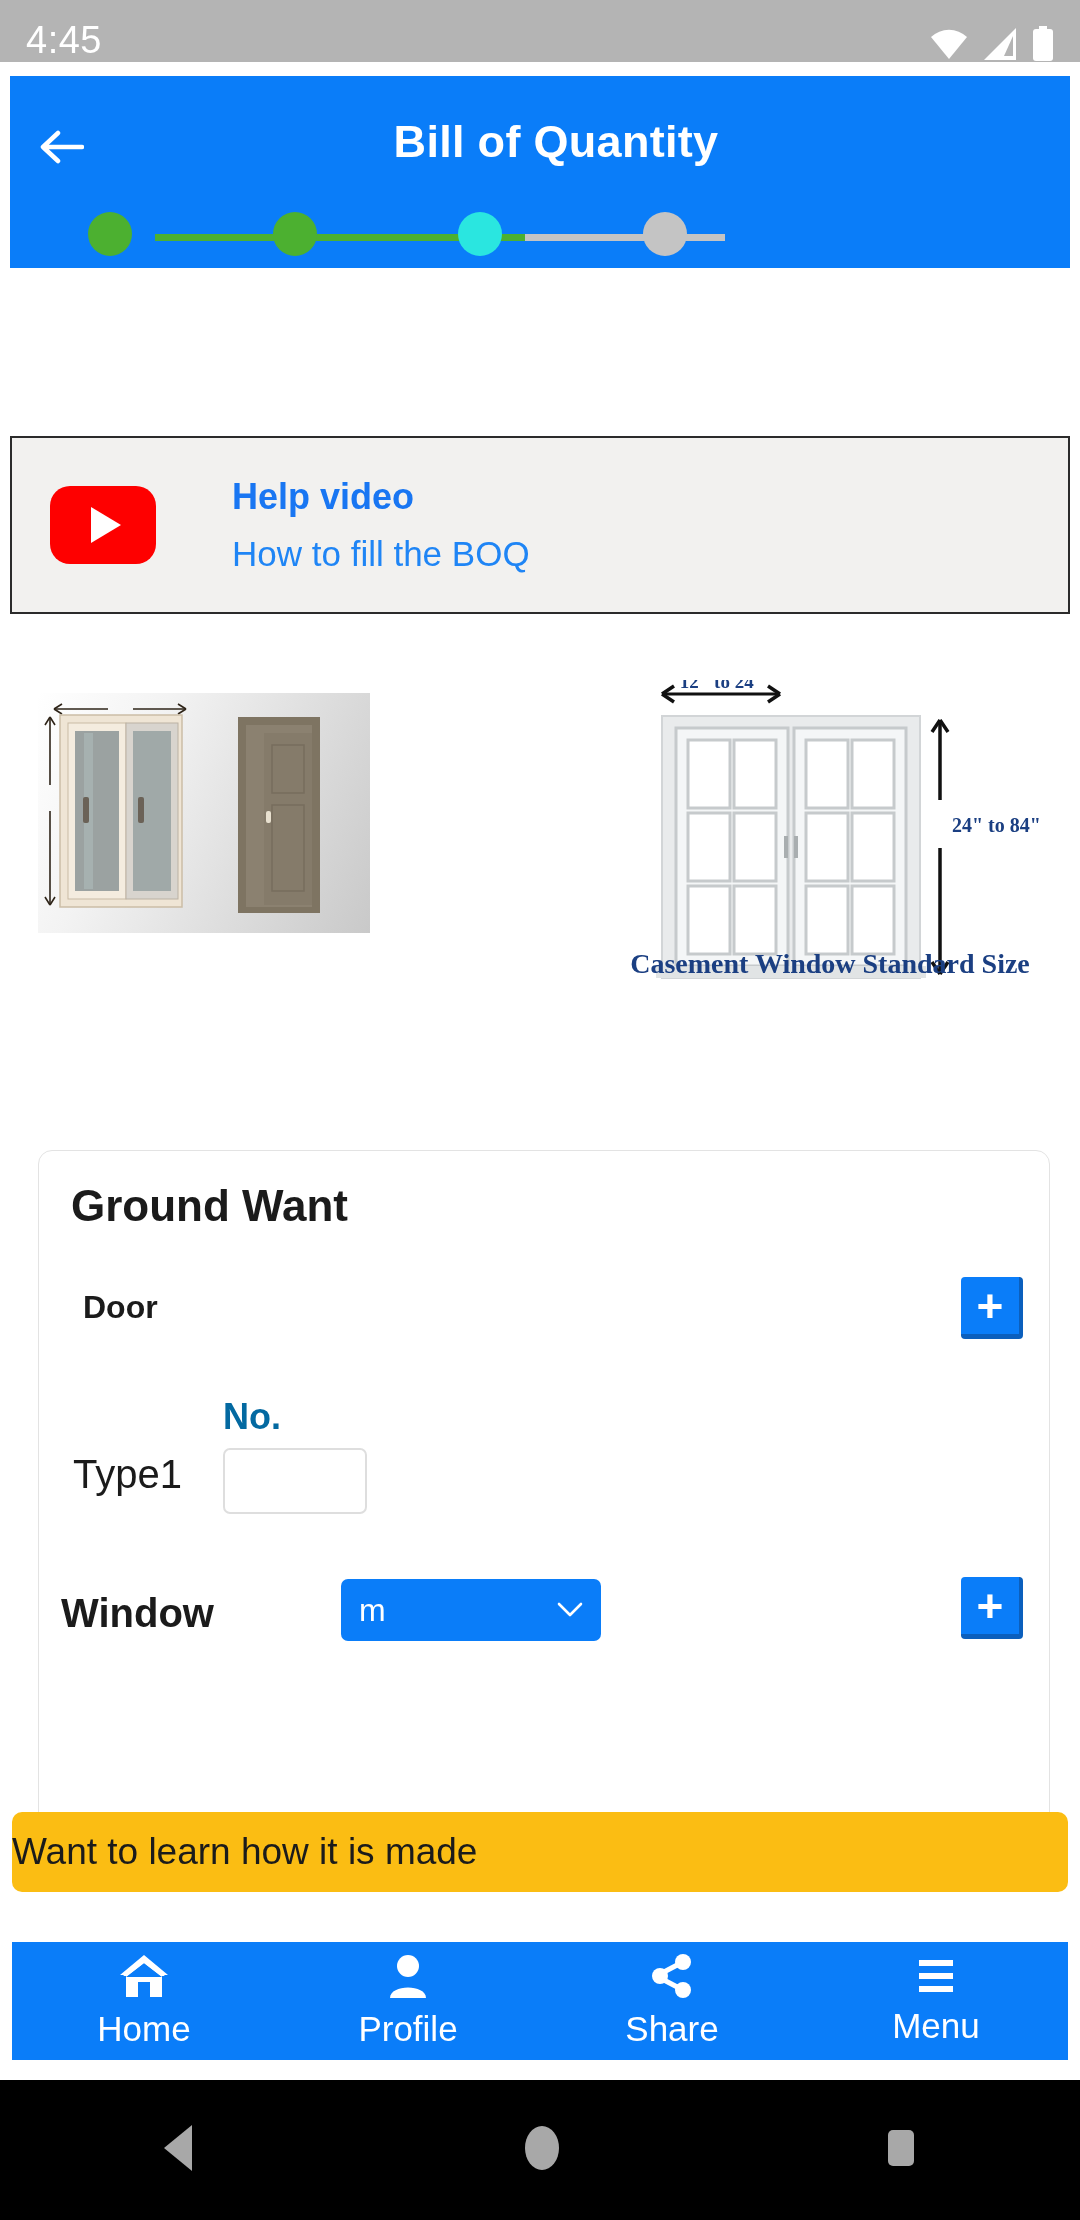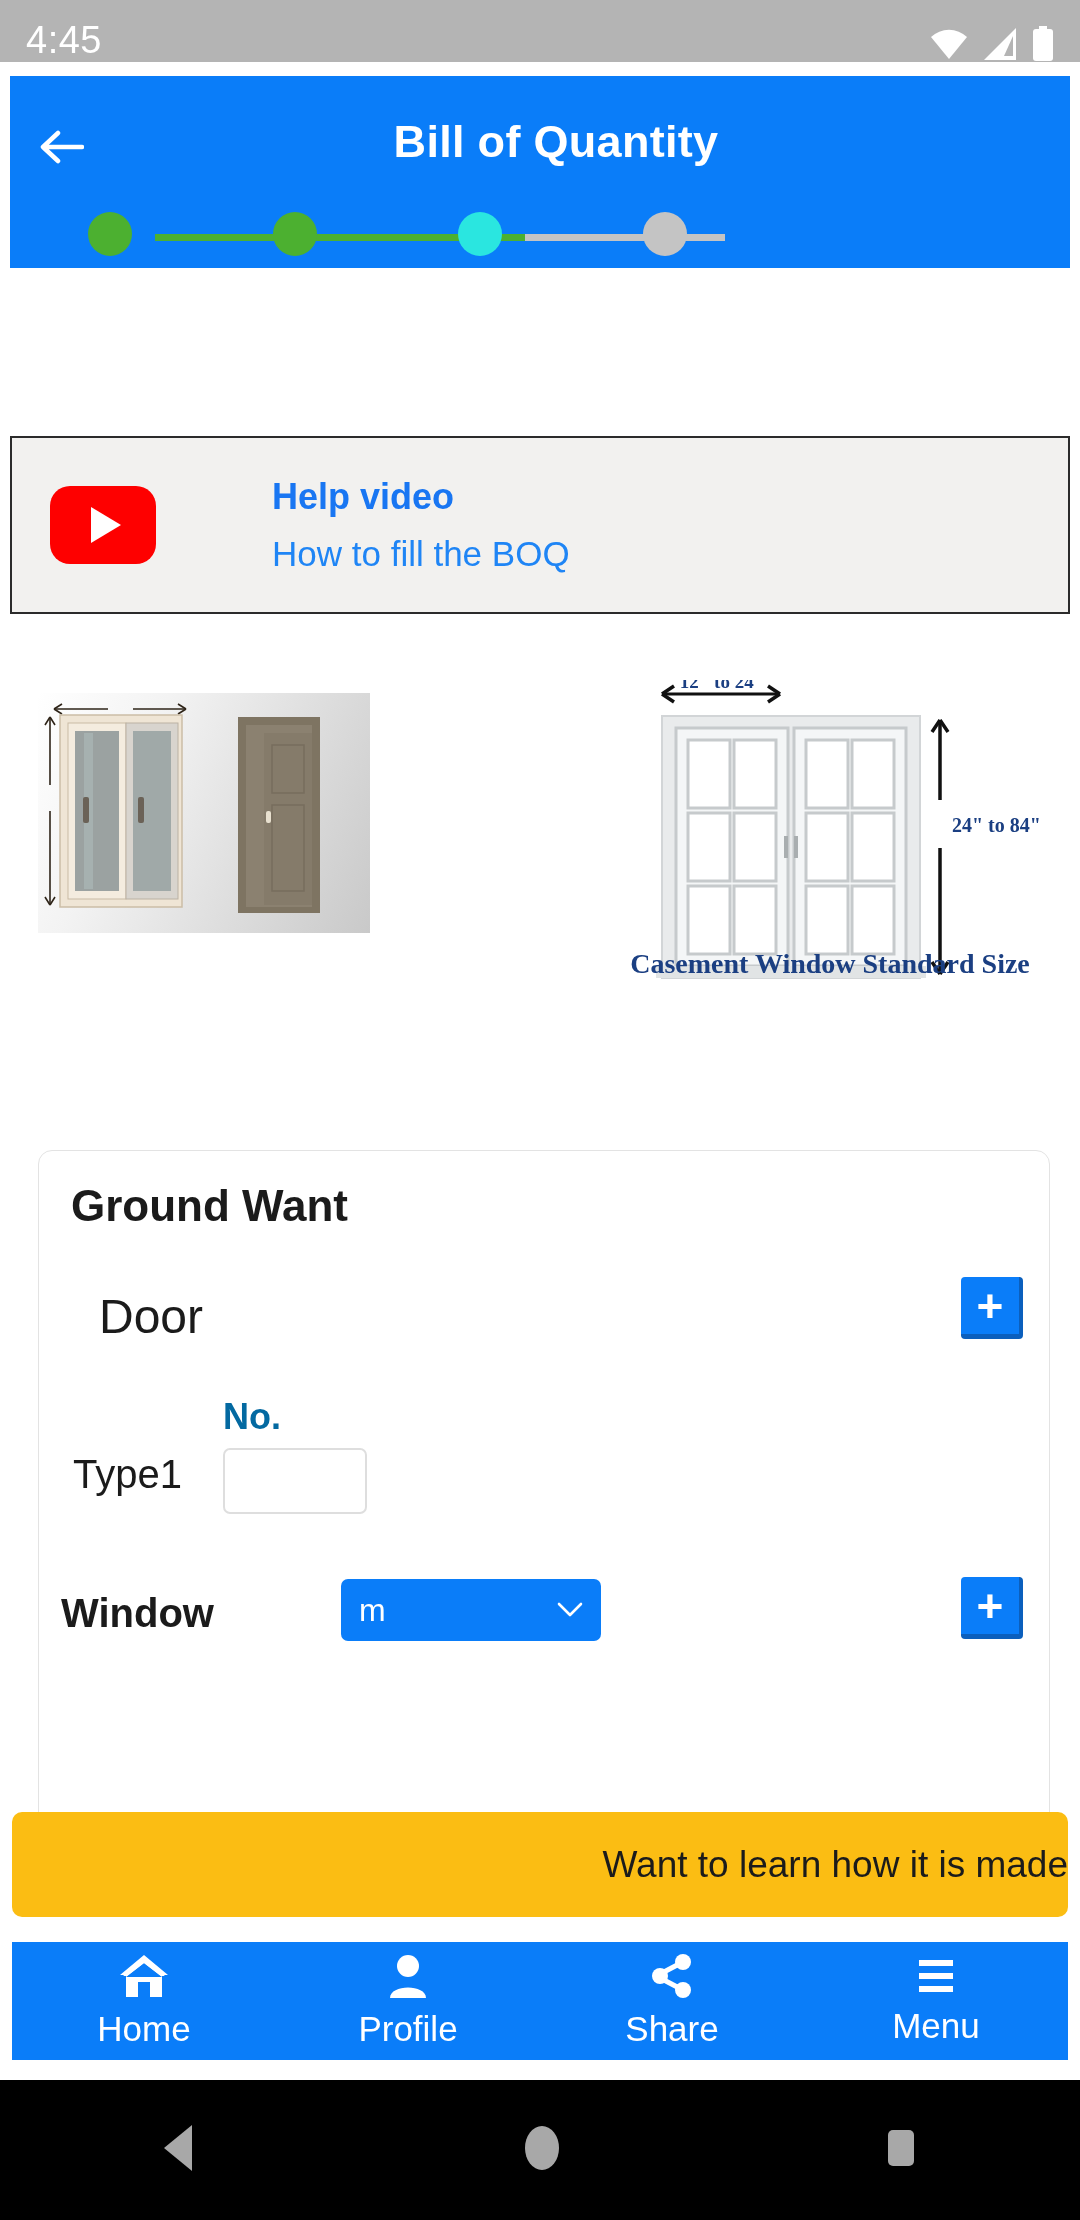--- a/index.html
+++ b/index.html
@@ -42,42 +42,42 @@
   }
   #yt-icon{
     width:106px;height:78px;margin-left:38px;background:#fe0000;border-radius:20px;
     display:flex;align-items:center;justify-content:center;flex:none;
   }
   #yt-triangle{
     width:0;height:0;border-left:30px solid #ffffff;
     border-top:18px solid transparent;border-bottom:18px solid transparent;
     margin-left:6px;
   }
-  #help-text{margin-left:116px;}
+  #help-text{margin-left:76px;}
   #help-title{color:#1976f2;font-size:36px;font-weight:bold;}
   #help-sub{color:#1f85f5;font-size:35px;margin-top:16px;}
   
   #illustrations{position:absolute;left:0;top:640px;width:1080px;height:500px;}
   #img-left{
     position:absolute;left:38px;top:53px;width:332px;height:240px;
     background:linear-gradient(115deg,#ffffff 0%,#f3f3f3 30%,#dedede 65%,#c9c9c9 100%);
   }
   #img-right{position:absolute;left:600px;top:40px;width:460px;height:300px;background:#ffffff;}
   .cap-text{fill:#1b3f82;font-family:"Liberation Serif", serif;font-weight:bold;}
   
   #form-card{
     position:absolute;left:38px;top:1150px;width:1012px;height:680px;
     background:#ffffff;border:1px solid #e3e3e3;border-radius:14px;
     box-sizing:border-box;overflow:hidden;
   }
   #floor-title{
     position:absolute;left:32px;top:30px;font-size:44px;font-weight:bold;color:#1b1b1b;
   }
   #door-row{position:absolute;left:0;top:118px;width:1012px;height:110px;}
-  #door-label{position:absolute;left:60px;top:20px;font-size:48px;font-weight:normal;color:#1b1b1b;}
+  #door-label{position:absolute;left:44px;top:20px;font-size:32px;font-weight:bold;color:#1b1b1b;}
   .plus-btn{
     position:absolute;width:62px;height:62px;background:#0a7df9;
     border-radius:4px;border-bottom:5px solid #0b5fbd;border-right:4px solid #0b5fbd;
     box-sizing:border-box;cursor:pointer;
   }
   .plus-glyph{
     position:absolute;left:50%;top:50%;transform:translate(-50%,-50%);
     color:#ffffff;font-size:46px;line-height:1;font-weight:bold;
   }
   #type-row{position:absolute;left:0;top:245px;width:1012px;height:160px;}
@@ -94,23 +94,23 @@
   #unit-select{
     position:absolute;left:302px;top:8px;width:260px;height:62px;
     background:#0a7df9;border:none;border-radius:7px;
     color:#ffffff;font-size:32px;
     font-family:"Liberation Sans", sans-serif;
     padding:0 18px;box-sizing:border-box;cursor:pointer;
     display:flex;align-items:center;justify-content:space-between;
   }
   
   #learn-banner{
-    position:absolute;left:12px;top:1812px;width:1056px;height:105px;
+    position:absolute;left:12px;top:1812px;width:1056px;height:80px;
     background:#fbbd13;border-radius:10px;
-    display:flex;align-items:center;justify-content:flex-end;cursor:pointer;
+    display:flex;align-items:center;justify-content:flex-start;cursor:pointer;
   }
   #learn-text{font-size:37px;color:#1b1b1b;}
   
   #bottom-nav{
     position:absolute;left:12px;top:1942px;width:1056px;height:118px;
     background:#0a7df9;display:flex;align-items:center;
   }
   .nav-item{
     flex:1;display:flex;flex-direction:column;align-items:center;
     justify-content:flex-start;cursor:pointer;gap:10px;

